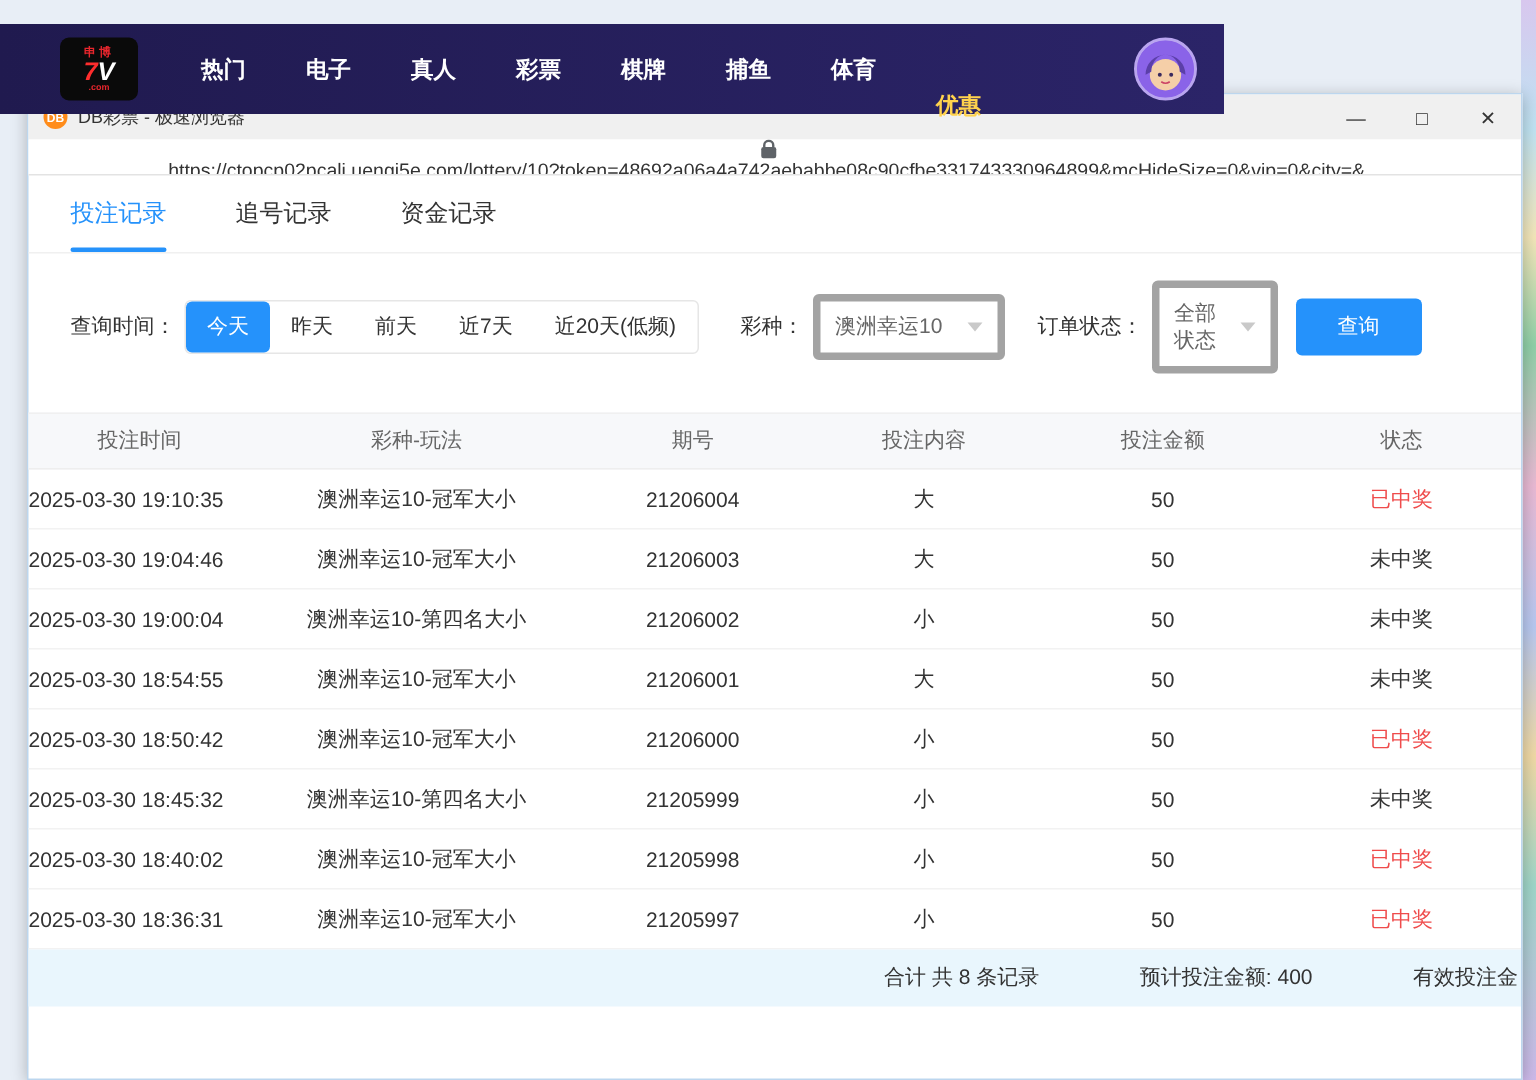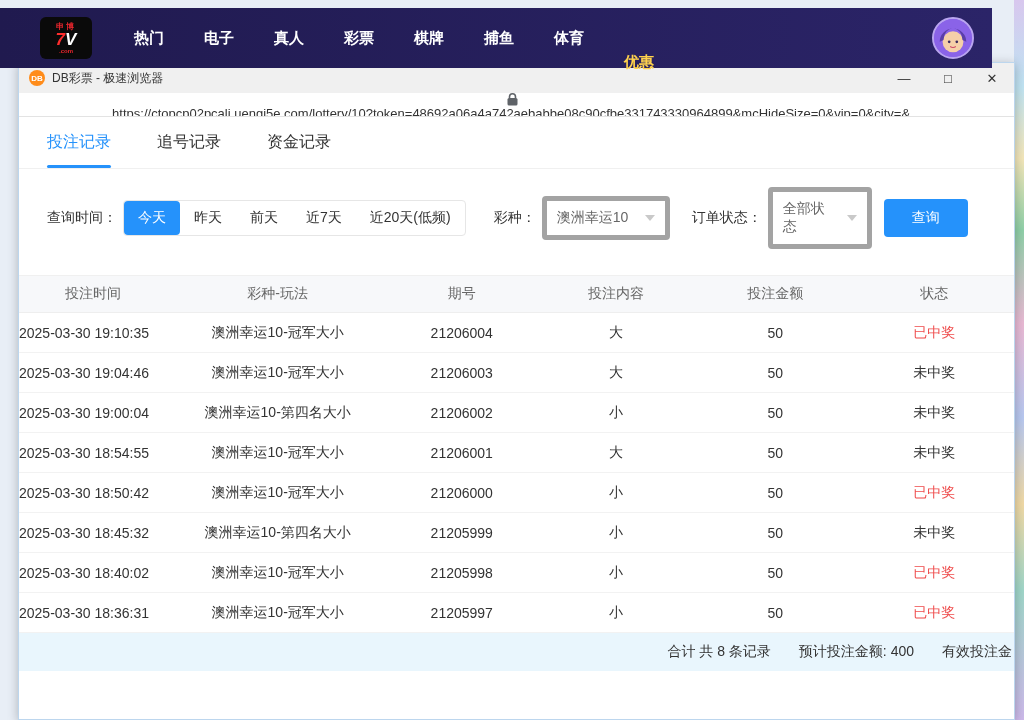--- a/index.html
+++ b/index.html
@@ -5,21 +5,21 @@
   * { margin:0; padding:0; box-sizing:border-box; }
   html,body { width:1024px; height:720px; overflow:hidden;
     font-family:"Liberation Sans", sans-serif; background:#e8eef6; }
 
   
   .desktop-strip { position:absolute; right:0; top:0; width:10px; height:720px;
     background:linear-gradient(180deg,#d8c7ee 0%,#bfe3f2 12%,#f3e6b9 22%,#8fd0a8 32%,
       #e9b9d4 45%,#b7c8f0 58%,#f0d9a5 70%,#9fd6c9 82%,#cdb9ea 100%); }
 
   
-  .navbar { position:absolute; left:0; top:8px; width:992px; height:60px;
+  .navbar { position:absolute; left:0; top:16px; width:816px; height:60px;
     background:linear-gradient(90deg,#201a4f,#2b2468); display:flex; align-items:center; z-index:5; }
   .logo { width:52px; height:42px; background:#0a0a0a; border-radius:6px; margin-left:40px;
     display:flex; flex-direction:column; align-items:center; justify-content:center; line-height:1; }
   .logo-top { color:#e8262d; font-size:8px; font-weight:bold; letter-spacing:2px; }
   .logo-main { font-size:17px; font-weight:bold; font-style:italic; }
   .logo-main .seven { color:#ff2d2d; } .logo-main .vee { color:#ffffff; }
   .logo-suffix { color:#e8262d; font-size:6px; font-weight:bold; }
   .nav-items { display:flex; align-items:center; margin-left:22px; }
   .nav-item { color:#ffffff; font-size:15px; font-weight:bold; padding:0 20px; cursor:pointer; }
   .nav-item.active { color:#ffd24d;margin-top:48px; }
@@ -73,21 +73,21 @@
     border-bottom:1px solid #eeeeee; color:#666; }
   .cell { text-align:center; }
   .c0 { width:15%; text-align:left; }
   .hcell.c0 { padding-left:46px; }
   .c1 { width:22%; } .c2 { width:15%; } .c3 { width:16%; } .c4 { width:16%; } .c5 { width:16%; }
   .won { color:#ef4c4c; }
 
   
   .summary { height:38px; background:#e9f6fd; display:flex; align-items:center;
     justify-content:flex-end; font-size:14px; color:#333; overflow:hidden; }
-  .sum-item { margin-left:28px; white-space:nowrap; }
+  .sum-item { margin-left:67px; white-space:nowrap; }
   .sum-item:last-child { margin-right:2px; }
 </style>
 </head>
 <body>
 
 <div class="desktop-strip"></div>
 
 <div class="navbar">
   <div class="logo">
     <span class="logo-top">申博</span>
@@ -149,21 +149,21 @@
         <div class="time-opt">近20天(低频)</div>
       </div>
     <div class="gap28"></div>
     <span class="f-label">彩种：</span>
     <div class="sel" style="width:128px">
       <span>澳洲幸运10</span>
       <span class="sel-caret"></span>
     </div>
     <div class="gap22"></div>
     <span class="f-label">订单状态：</span>
-    <div class="sel" style="width:104px">
+    <div class="sel" style="width:84px">
       <span>全部状态</span>
       <span class="sel-caret"></span>
     </div>
     <button class="query-btn">查询</button>
   </div>
 
   <div class="table">
     <div class="trow thead">
         <span class="cell hcell c0">投注时间</span>
         <span class="cell hcell c1">彩种-玩法</span>

